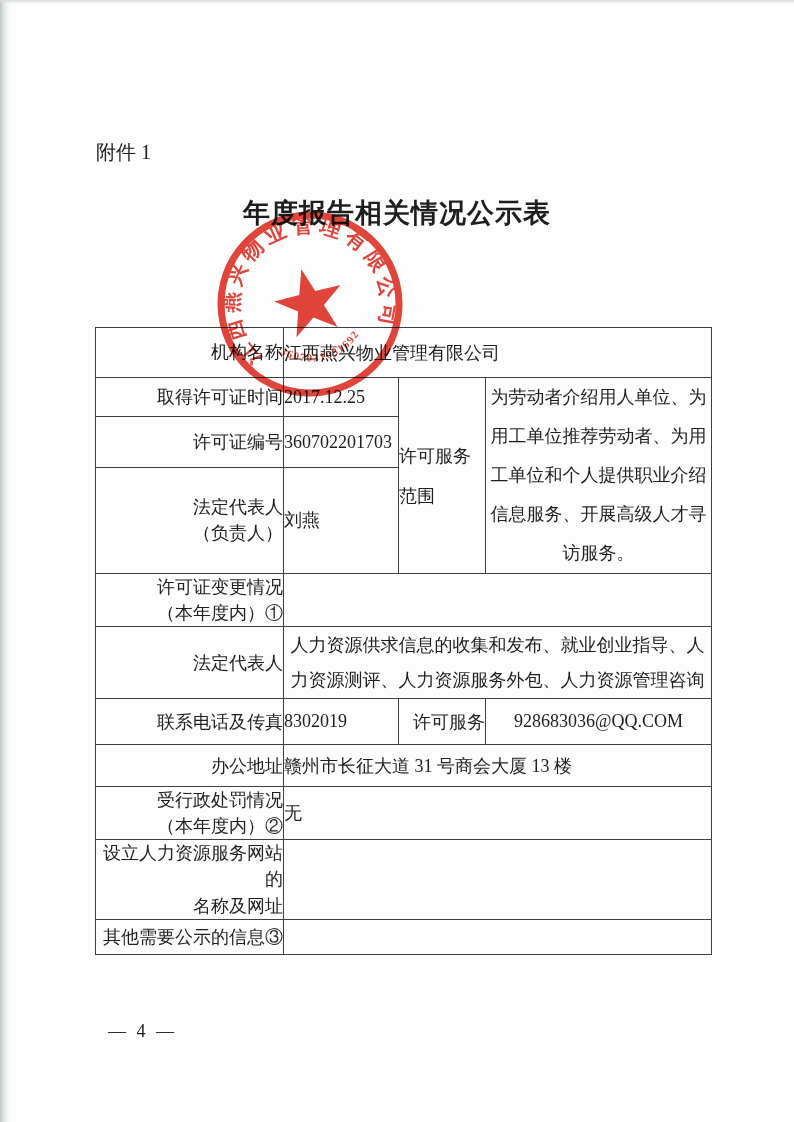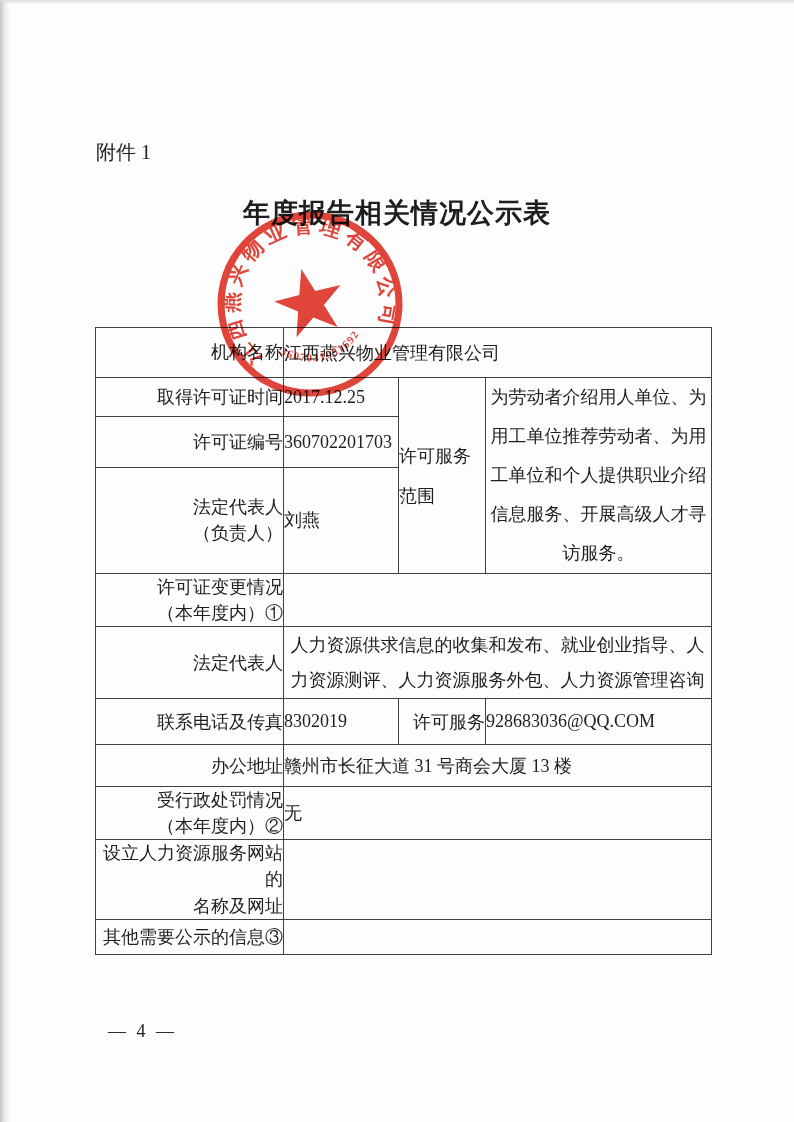--- a/index.html
+++ b/index.html
@@ -36,21 +36,21 @@
   }
   table.form td {
     border:1px solid #3f3f3f; vertical-align:middle;
     font-size:18px; padding:0; overflow:hidden;
   }
   td.lbl { text-align:right; white-space:pre-line; line-height:1.45; }
   td.val { text-align:left; padding:2px 8px 2px 11px; }
   td.scope-lbl { text-align:left; white-space:pre-line; line-height:40px; }
   td.scope-val { font-size:15.5px; line-height:39px; padding:0 9px; text-align:center; }
   td.filing-val { font-size:15px; line-height:35px; padding:0 10px; text-align:center; }
-  td.email-val { font-size:17px; }
+  td.email-val { font-size:17px;text-align:center; }
   .page-no {
     position:absolute; left:108px; top:1021px;
     font-size:18px; letter-spacing:3px;
   }
   .seal {
     position:absolute; left:210px; top:204px; width:200px; height:200px;
     transform:rotate(-14deg); opacity:0.88; mix-blend-mode:multiply;
     pointer-events:none;
   }
   .seal text { font-family:"Liberation Serif","DejaVu Serif",serif; font-weight:700; }

